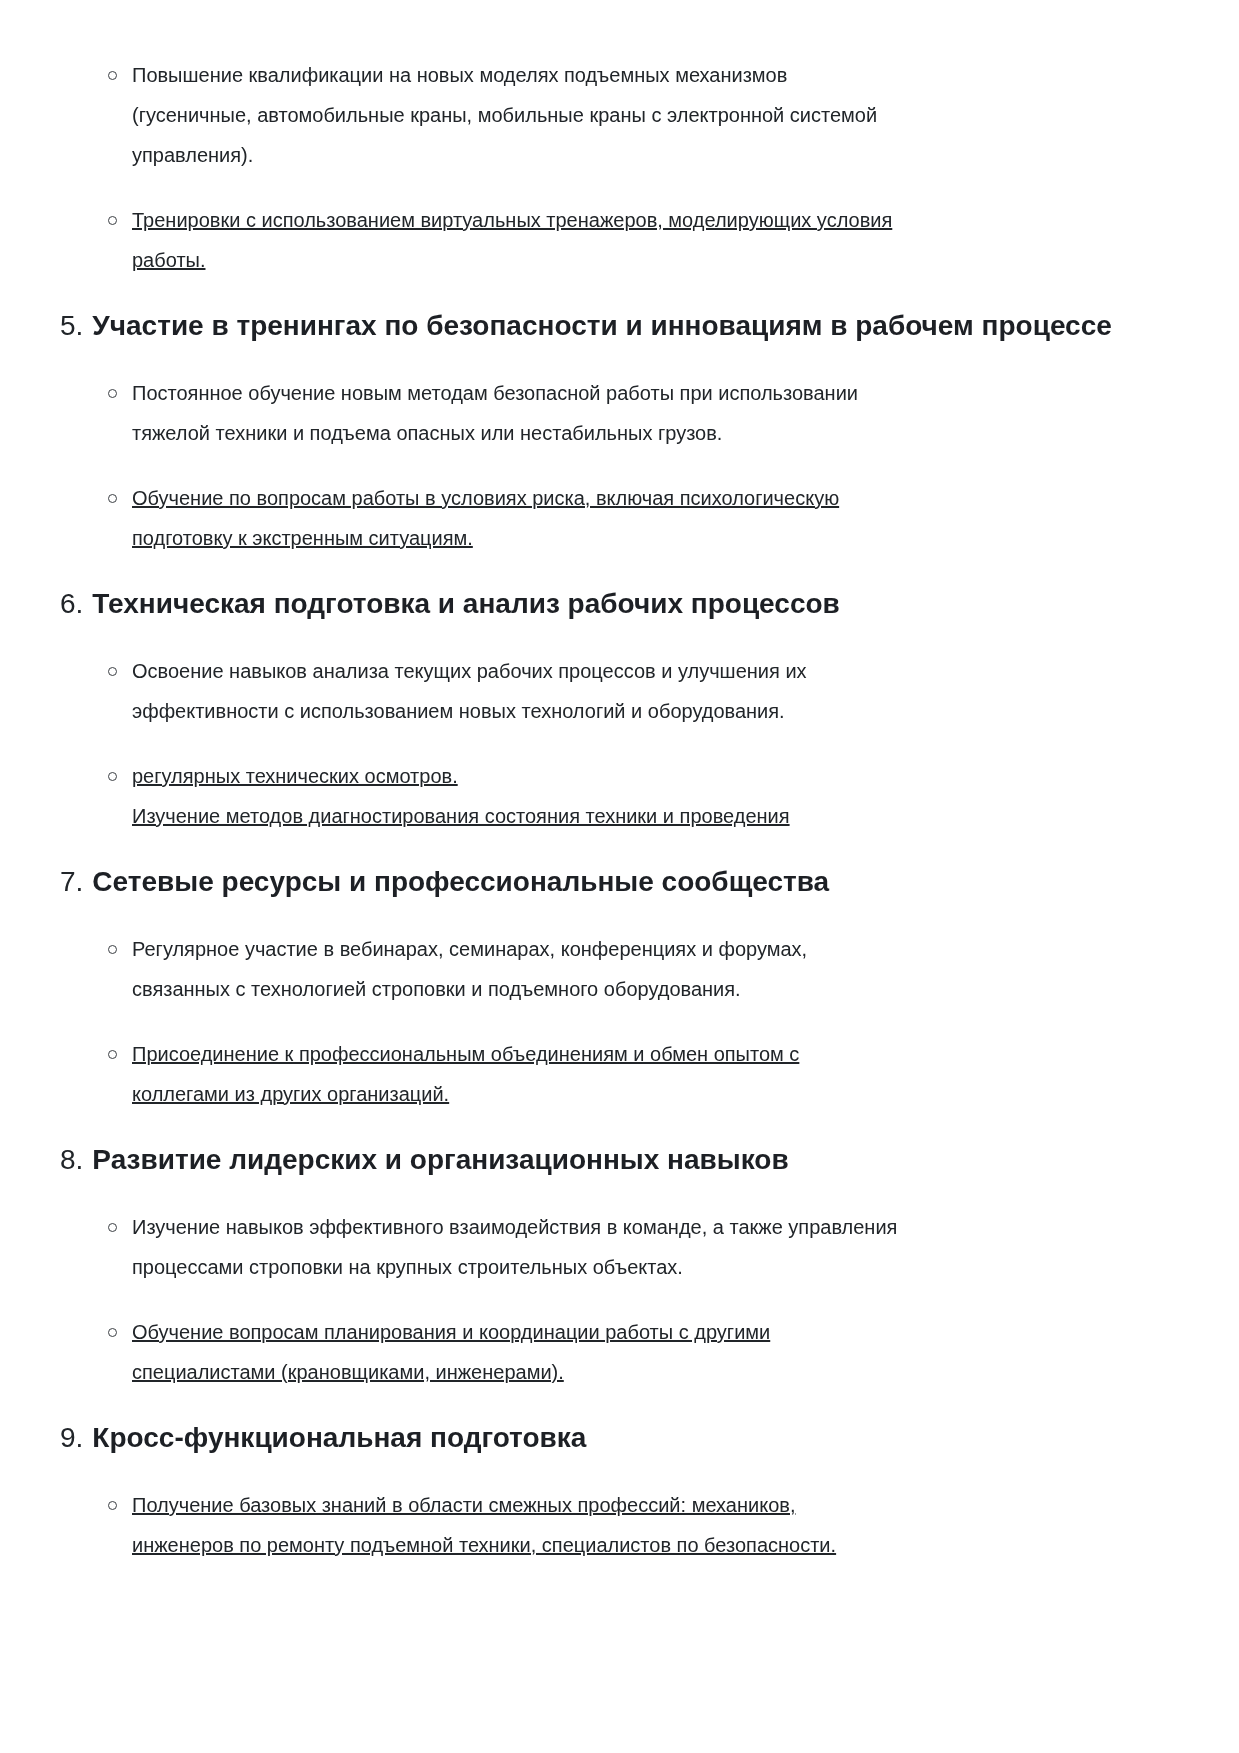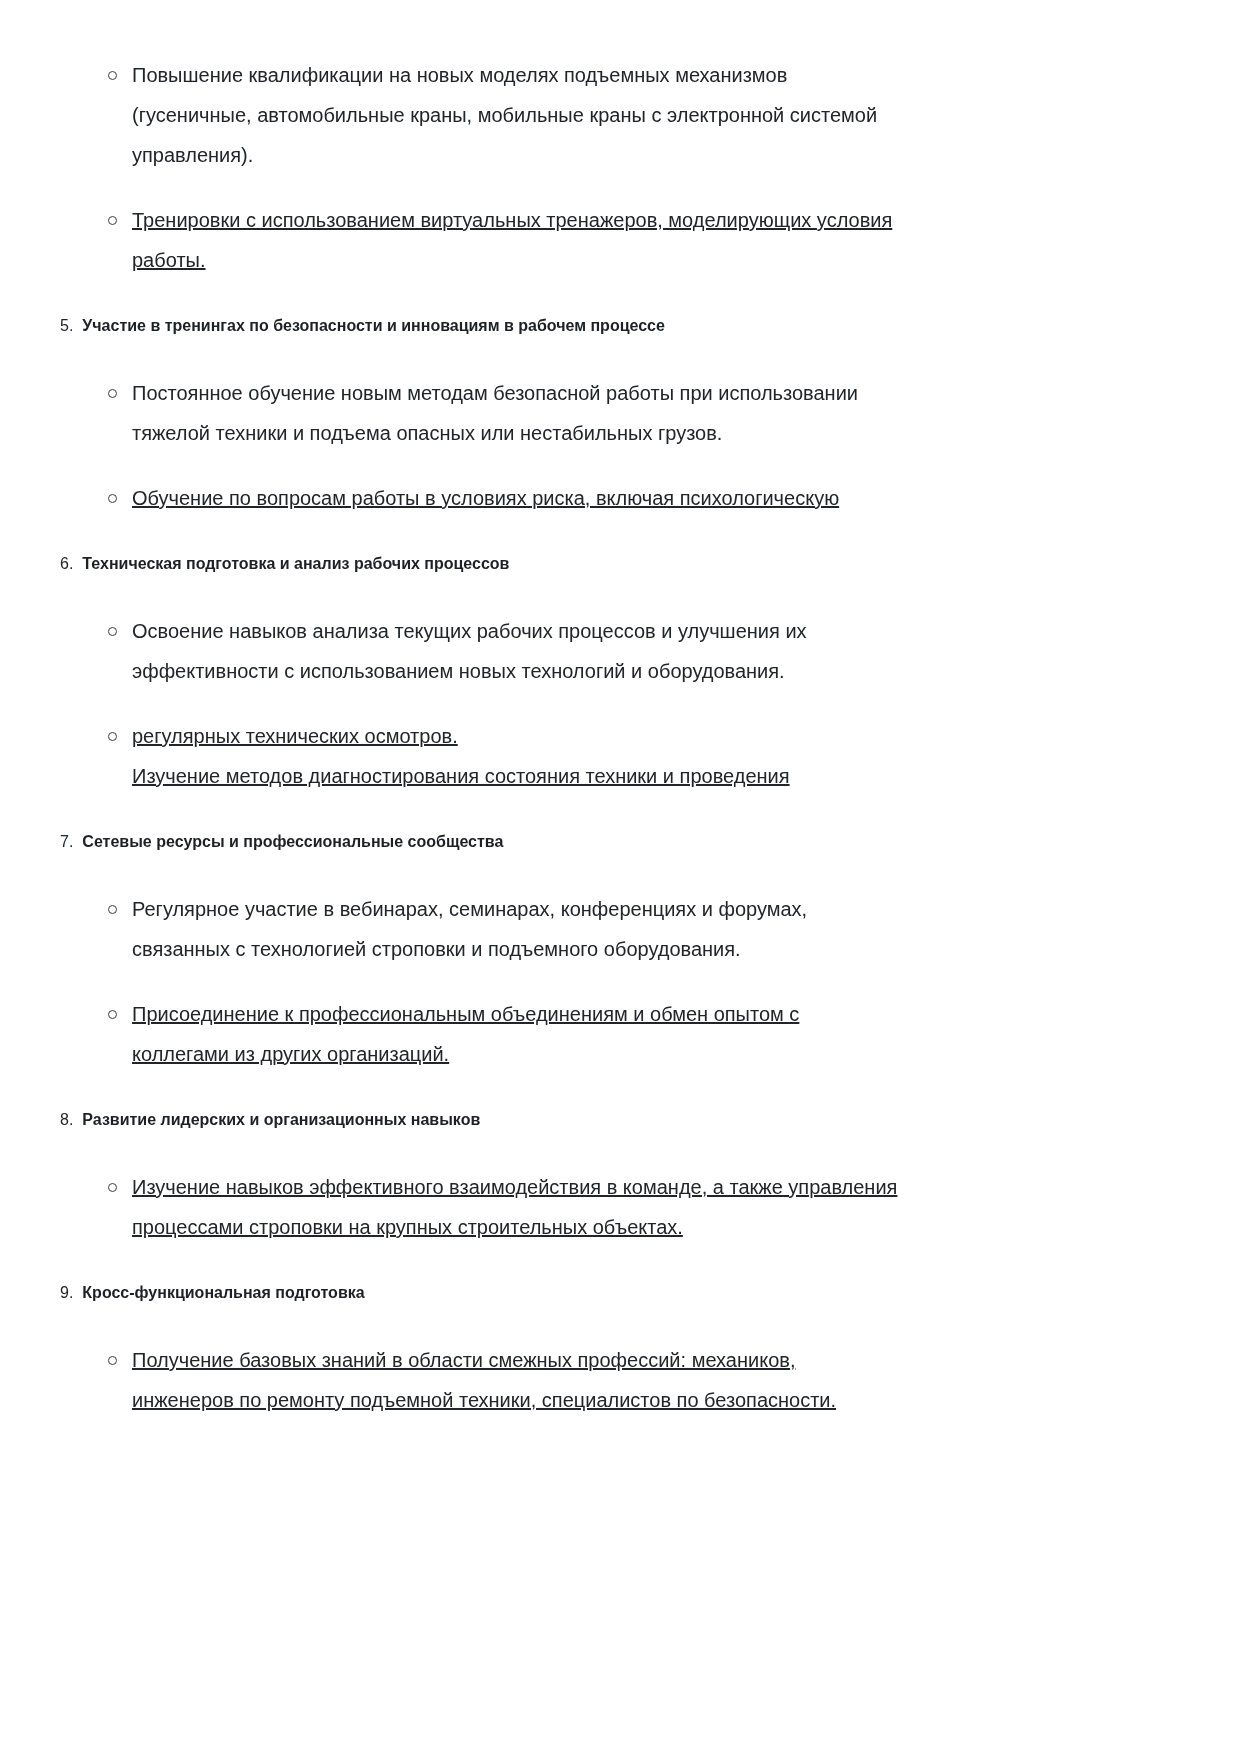--- a/index.html
+++ b/index.html
@@ -43,21 +43,21 @@
     box-sizing: border-box;
     border: 1.7px solid #3c4045;
     border-radius: 50%;
     background: transparent;
   }
   .line {
     white-space: nowrap;
   }
   p.heading {
     margin: 0 0 27px 0;
-    font-size: 16px;
+    font-size: 28px;
     line-height: 40px;
     color: #1d2025;
   }
   p.heading .num {
     font-weight: 400;
     margin-right: 9px;
     color: #212529;
   }
   p.heading .title {
     font-weight: 700;
@@ -87,20 +87,21 @@
   </p>
   <ul class="bullets">
     <li class="bullet">
       <span class="marker"></span>
       <div class="line">Постоянное обучение новым методам безопасной работы при использовании</div>
       <div class="line">тяжелой техники и подъема опасных или нестабильных грузов.</div>
     </li>
     <li class="bullet">
       <span class="marker"></span>
       <div class="line">Обучение по вопросам работы в условиях риска, включая психологическую</div>
+      <div class="line">подготовку к экстренным ситуациям.</div>
     </li>
   </ul>
 
   <p class="heading">
     <span class="num">6.</span><span class="title">Техническая подготовка и анализ рабочих процессов</span>
   </p>
   <ul class="bullets">
     <li class="bullet">
       <span class="marker"></span>
       <div class="line">Освоение навыков анализа текущих рабочих процессов и улучшения их</div>
@@ -131,20 +132,25 @@
 
   <p class="heading">
     <span class="num">8.</span><span class="title">Развитие лидерских и организационных навыков</span>
   </p>
   <ul class="bullets">
     <li class="bullet">
       <span class="marker"></span>
       <div class="line">Изучение навыков эффективного взаимодействия в команде, а также управления</div>
       <div class="line">процессами строповки на крупных строительных объектах.</div>
     </li>
+    <li class="bullet">
+      <span class="marker"></span>
+      <div class="line">Обучение вопросам планирования и координации работы с другими</div>
+      <div class="line">специалистами (крановщиками, инженерами).</div>
+    </li>
   </ul>
 
   <p class="heading">
     <span class="num">9.</span><span class="title">Кросс-функциональная подготовка</span>
   </p>
   <ul class="bullets">
     <li class="bullet">
       <span class="marker"></span>
       <div class="line">Получение базовых знаний в области смежных профессий: механиков,</div>
       <div class="line">инженеров по ремонту подъемной техники, специалистов по безопасности.</div>

